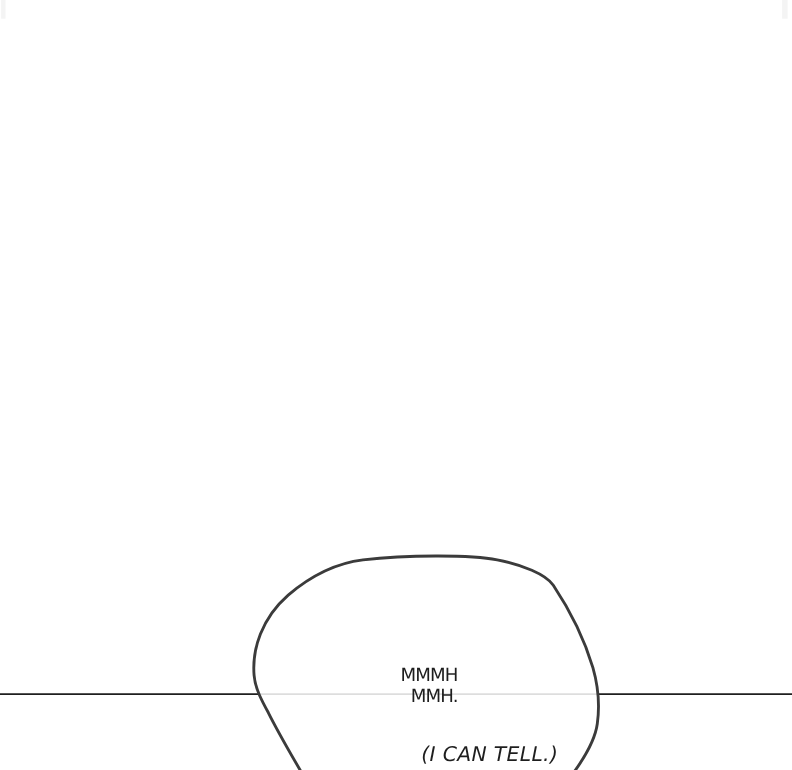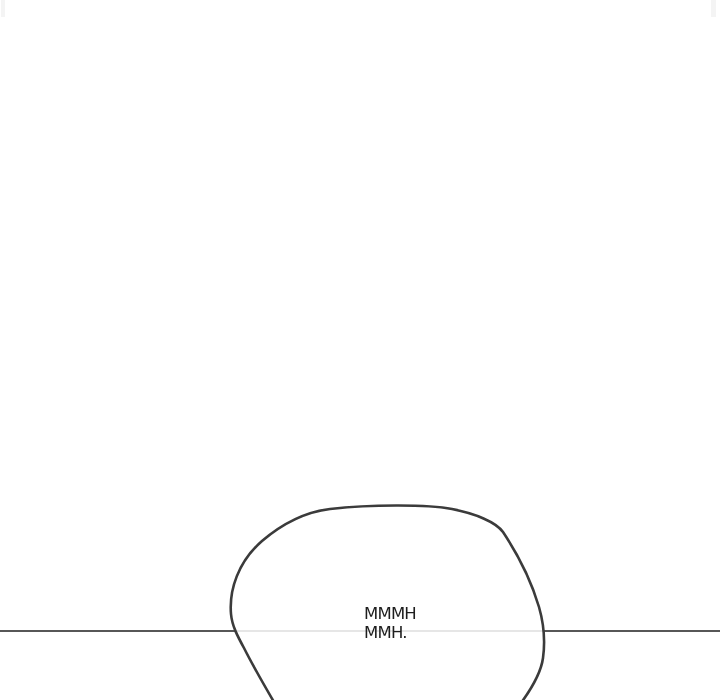--- a/index.html
+++ b/index.html
@@ -28,21 +28,21 @@
     left: 0;
     top: 0;
     width: 720px;
     height: 700px;
   }
   .bubble-text {
     position: absolute;
     left: 390px;
     top: 604px;
     transform: translateX(-50%);
-    text-align: left;
+    text-align: right;
     font-size: 16.5px;
     line-height: 19px;
     letter-spacing: -0.8px;
     white-space: nowrap;
     color: var(--text-color, #1e1e1e);
   }
   .caption {
     position: absolute;
     left: 383px;
     top: 677px;
@@ -77,14 +77,15 @@
              C 271 697, 254 668, 244 648
              C 238 637, 232 626, 231 614
              Z" stroke="#3b3b3b" fill="rgba(255,255,255,0.85)"></path>
   </svg>
 
   <div class="bubble-text">
     <div>MMMH</div>
     <div>MMH.</div>
   </div>
 
+  <div class="caption">(I CAN TELL.)</div>
 
 </div>
 
 </body></html>

